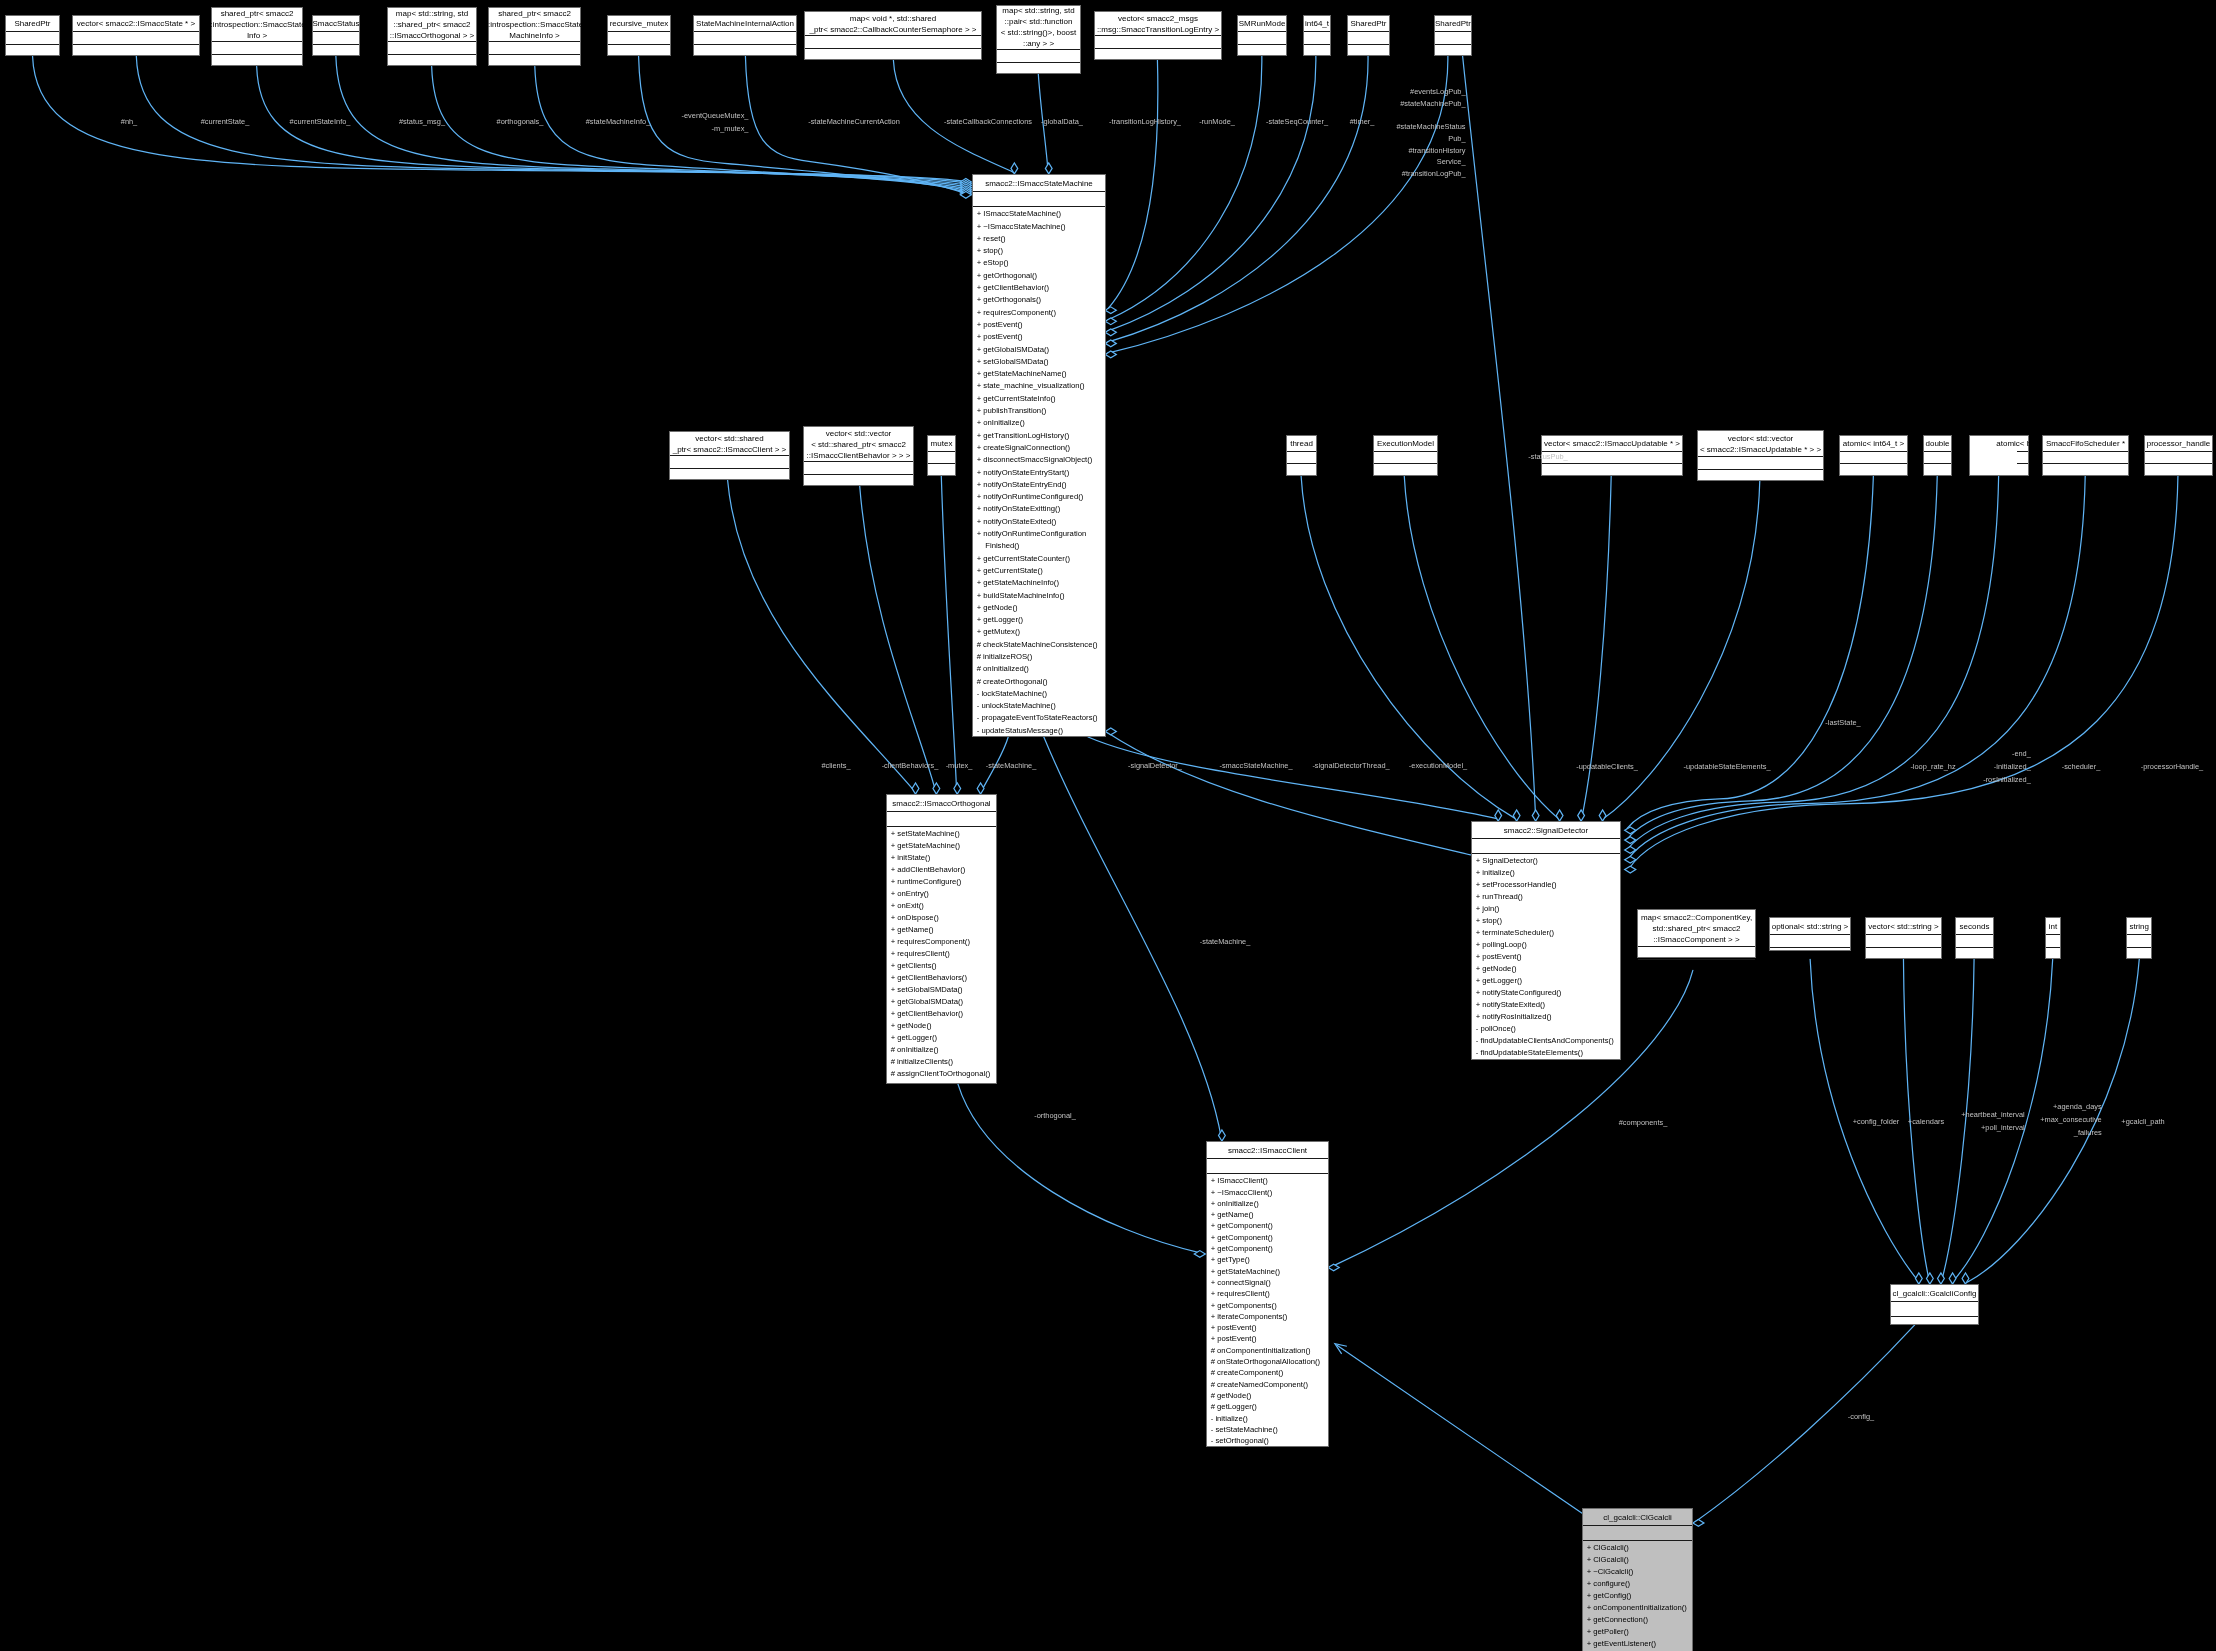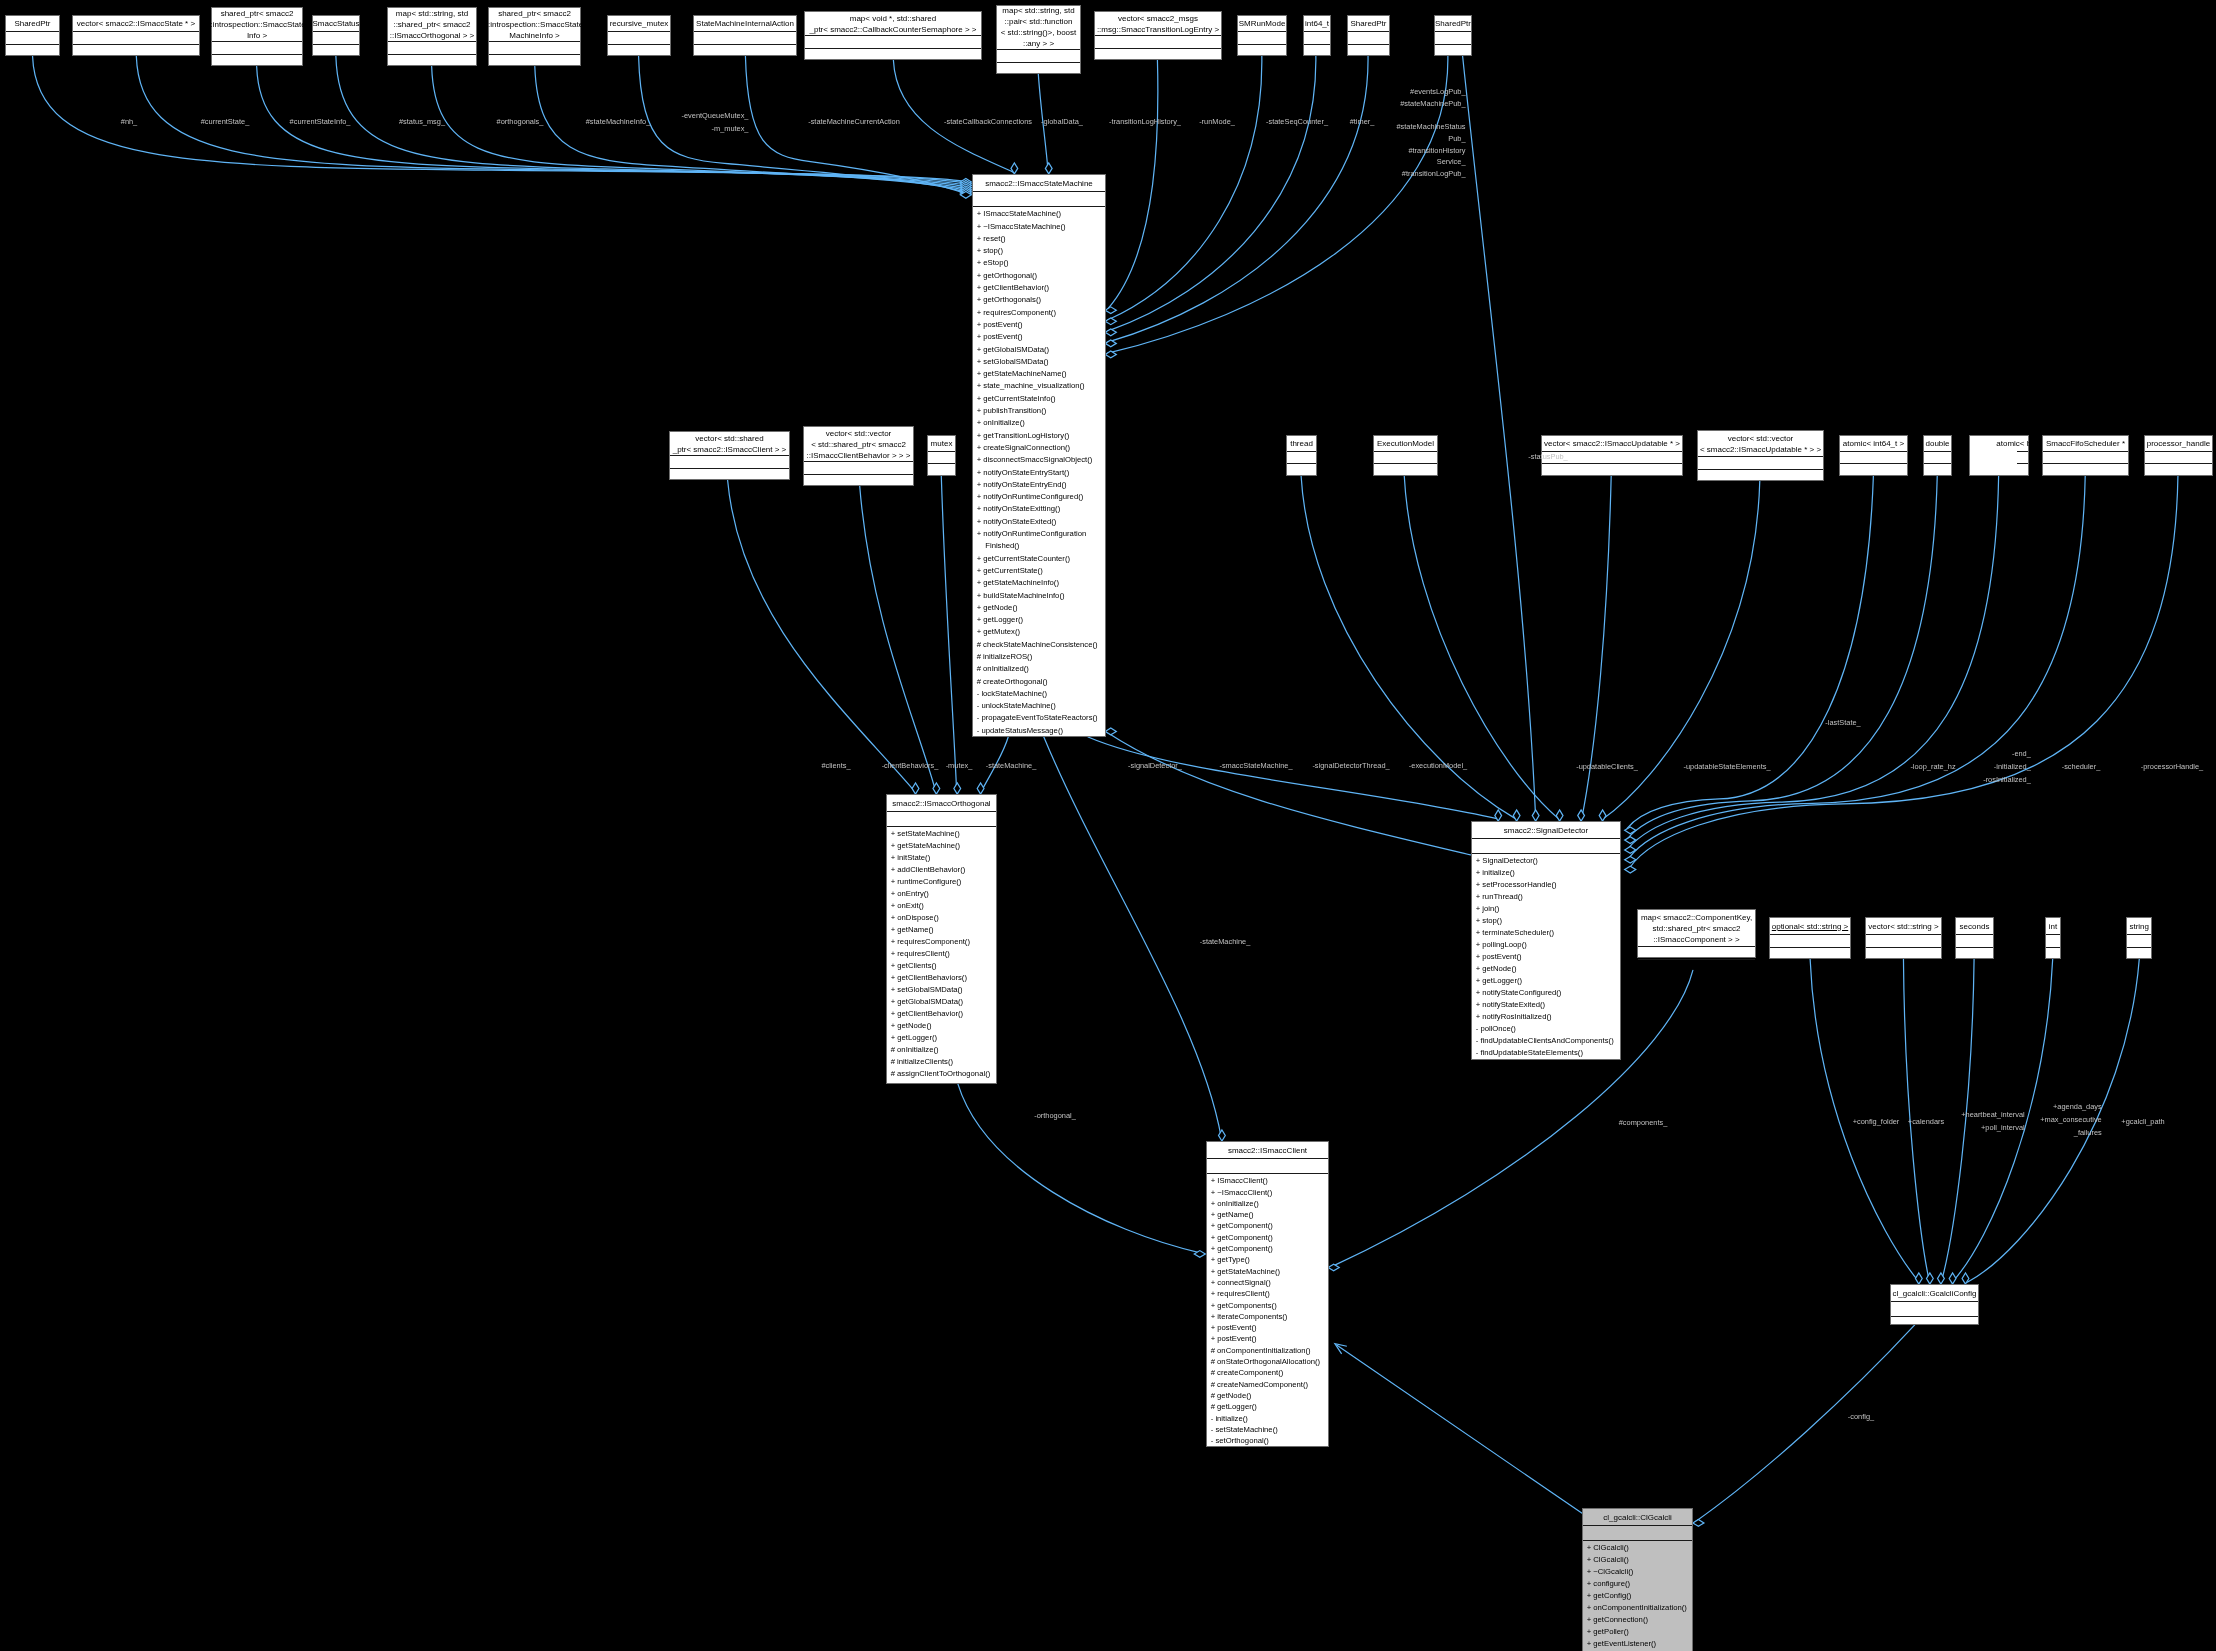--- a/index.html
+++ b/index.html
@@ -255,21 +255,21 @@
       <div class="ub-comp" style="height: 11.7px;"></div>
       <div class="ub-comp" style="height: 11.7px;"></div>
     </div>
     <div class="umlbox" style="left: 1637px; top: 909px; width: 119px; height: 49px;">
       <div class="ub-title" style="height: 36px;">map&lt; smacc2::ComponentKey,
 std::shared_ptr&lt; smacc2
 ::ISmaccComponent &gt; &gt;</div>
       <div class="ub-comp" style="height: 11.7px;"></div>
       <div class="ub-comp" style="height: 11.7px;"></div>
     </div>
-    <div class="umlbox" style="left: 1769px; top: 917px; width: 82px; height: 42px; text-decoration: underline;">
+    <div class="umlbox" style="left: 1769px; top: 917px; width: 82px; height: 34px;">
       <div class="ub-title" style="height: 16px;">optional&lt; std::string &gt;</div>
       <div class="ub-comp" style="height: 11.7px;"></div>
       <div class="ub-comp" style="height: 11.7px;"></div>
     </div>
     <div class="umlbox" style="left: 1865px; top: 917px; width: 77px; height: 42px;">
       <div class="ub-title" style="height: 16px;">vector&lt; std::string &gt;</div>
       <div class="ub-comp" style="height: 11.7px;"></div>
       <div class="ub-comp" style="height: 11.7px;"></div>
     </div>
     <div class="umlbox" style="left: 1955px; top: 917px; width: 39px; height: 42px;">

